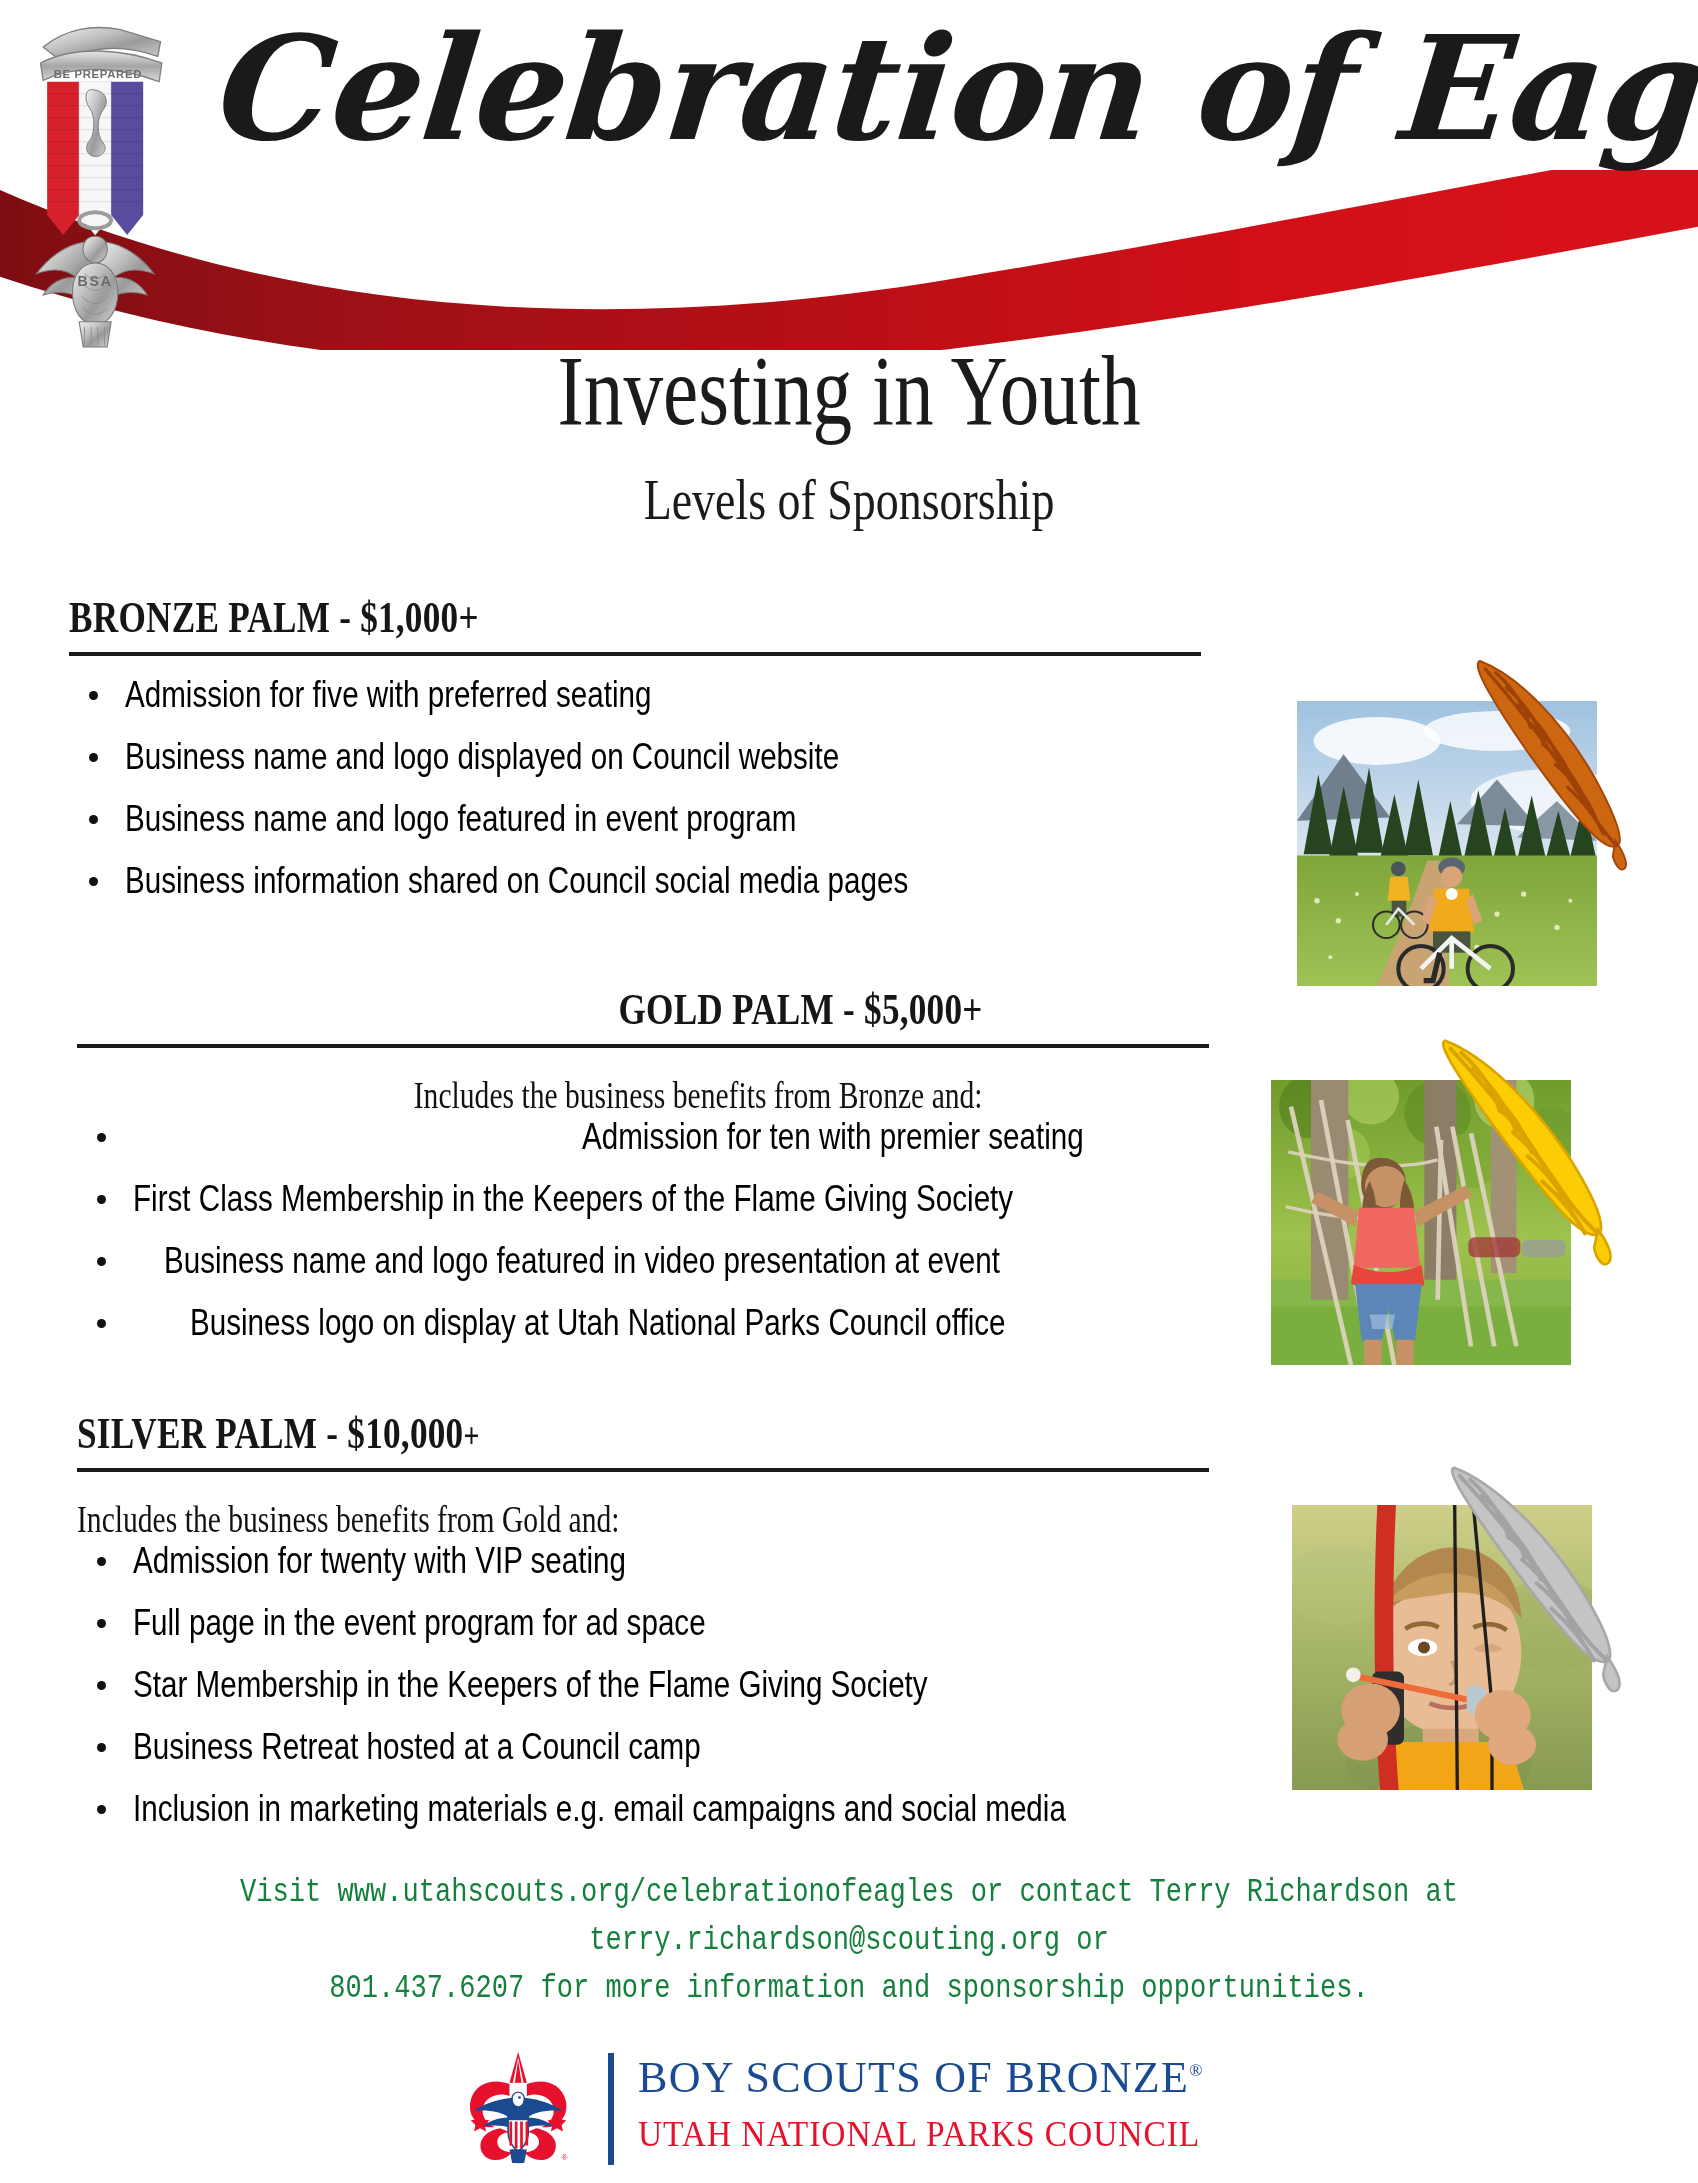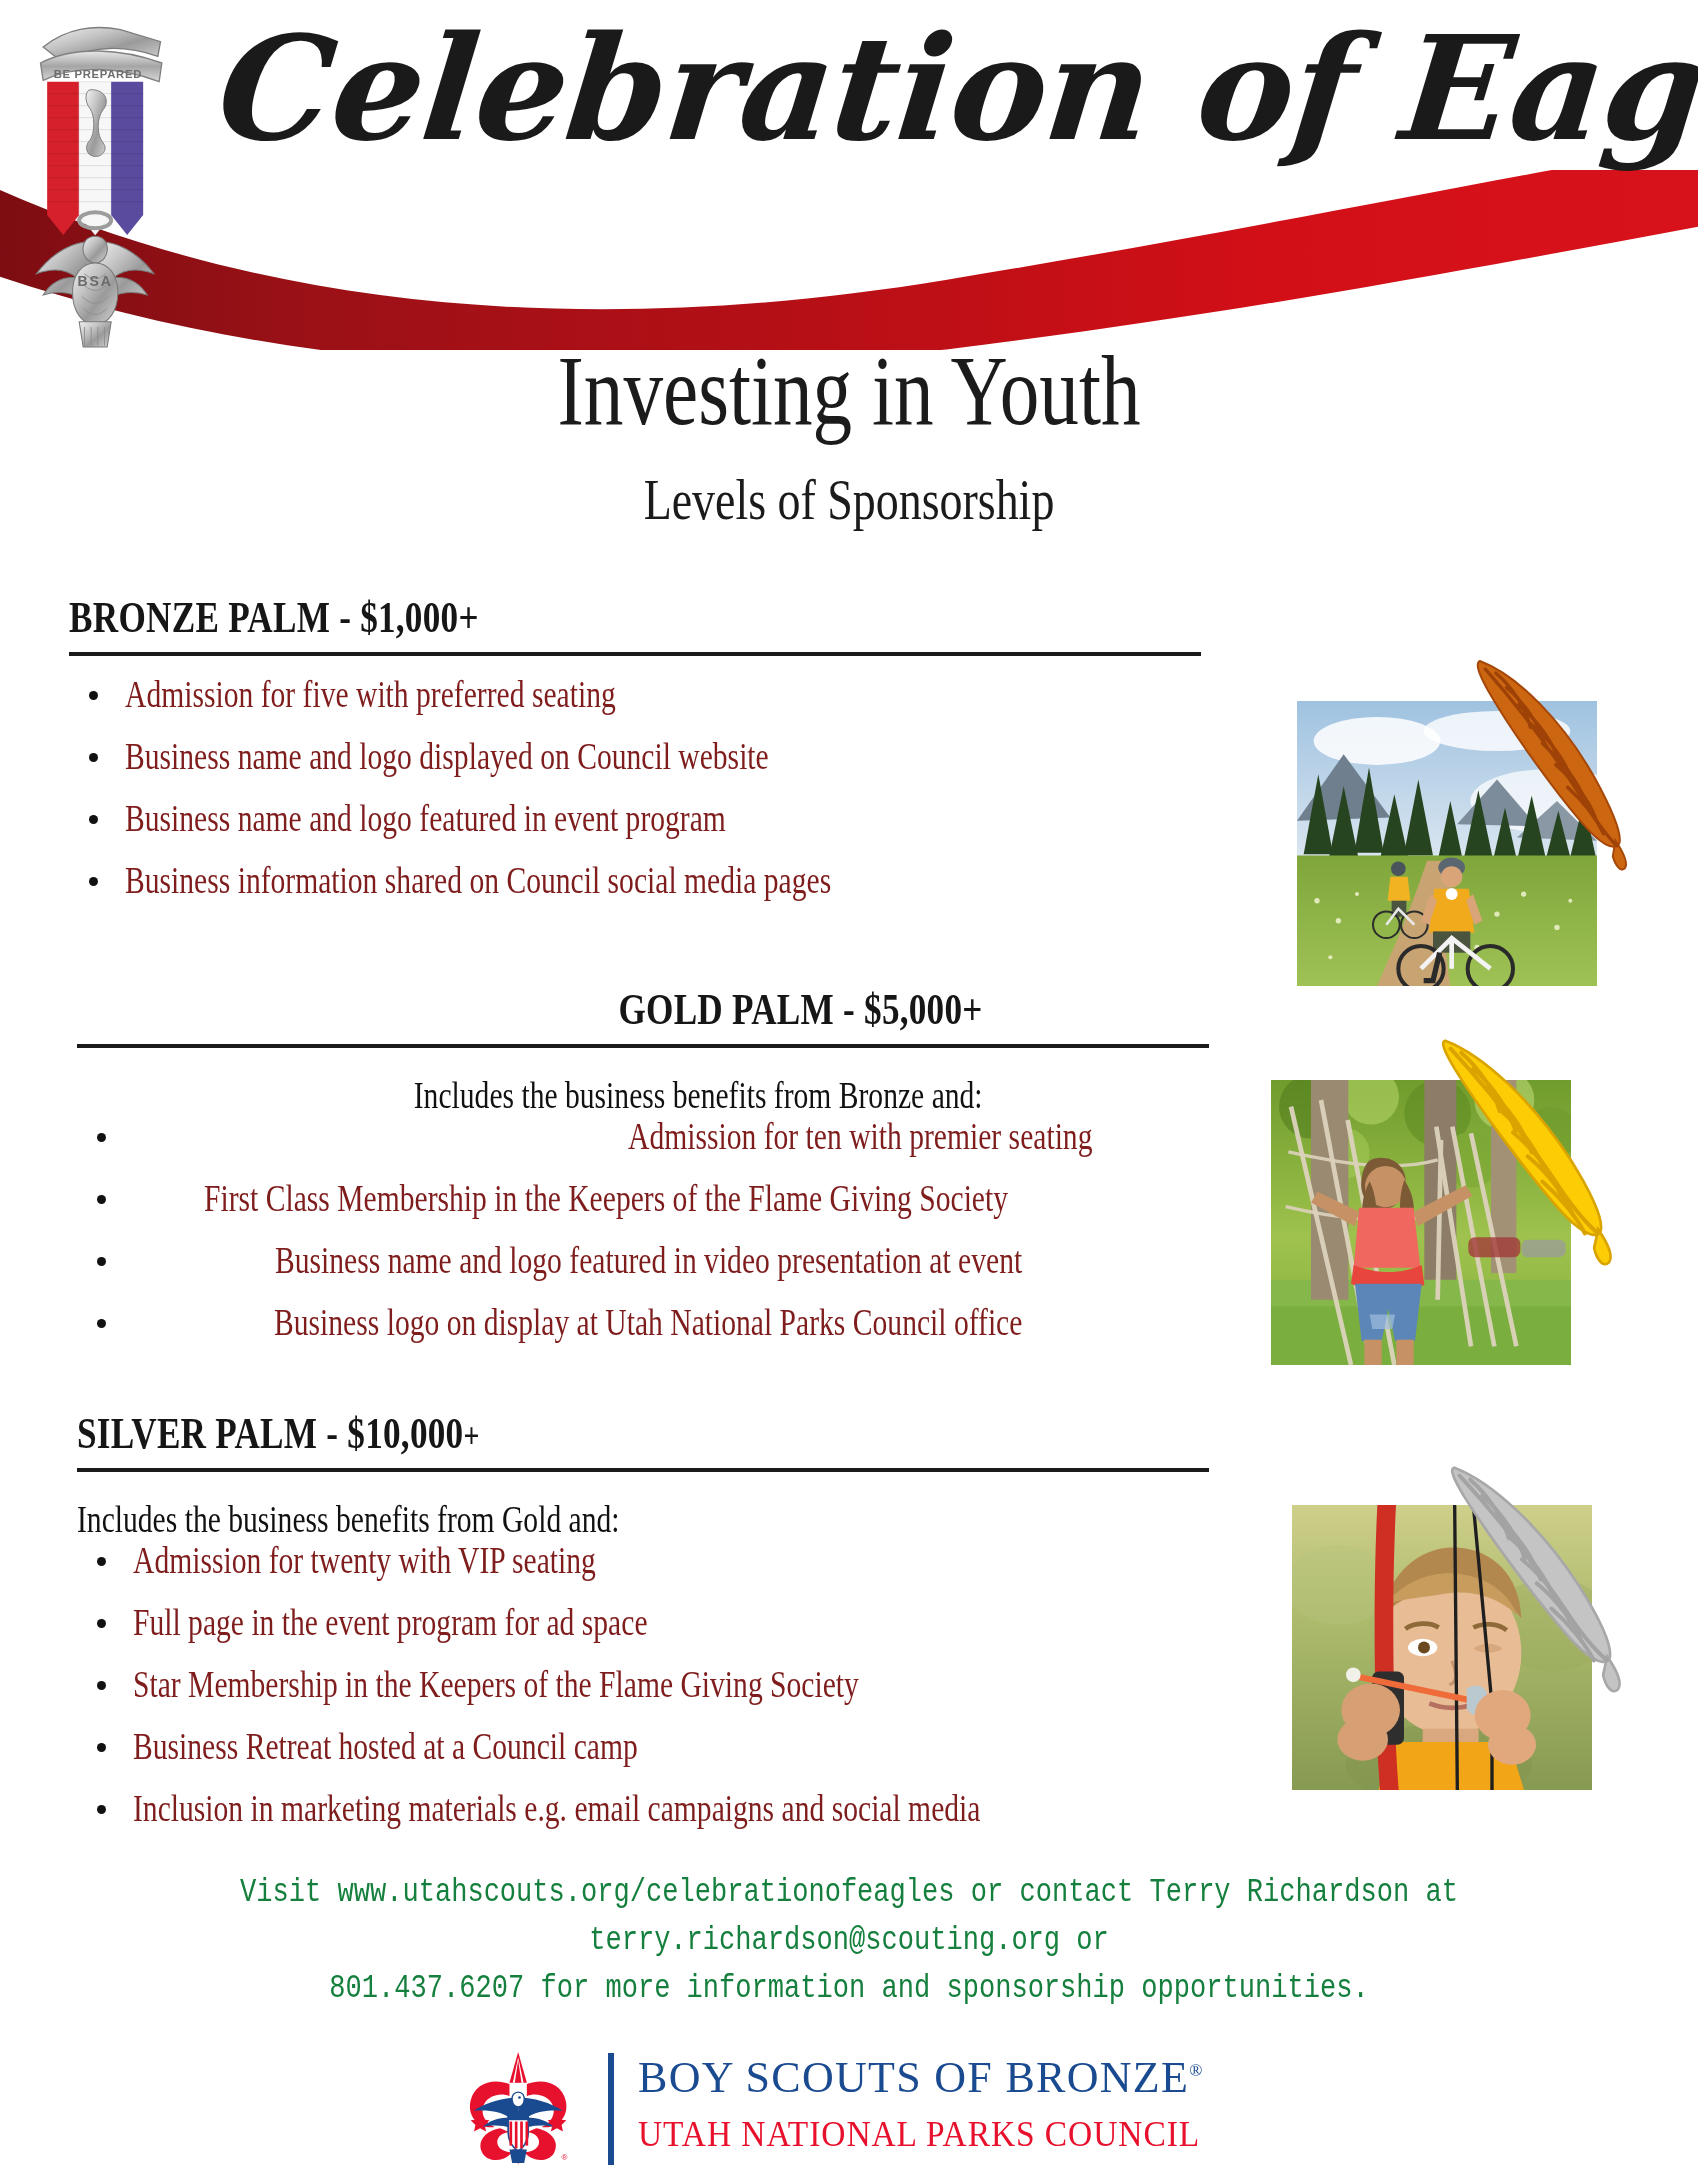--- a/index.html
+++ b/index.html
@@ -122,24 +122,24 @@
   }
 
   ul.benefits {
     list-style: none;
     margin-top: 20px;
   }
   ul.benefits.tight { margin-top: 4px; }
 
   ul.benefits li {
     position: relative;
-    font-family: Liberation Serif, serif;
+    font-family: Liberation Sans, sans-serif;
     font-size: 37px;
     line-height: 1.0;
-    color: #7f1d1d;
+    color: #000000;
     padding-left: 56px;
     margin-bottom: 25px;
     white-space: nowrap;
   }
   ul.benefits li .txt {
     display: inline-block;
     transform: scaleX(0.80);
     transform-origin: left center;
   }
   ul.benefits li::before {

